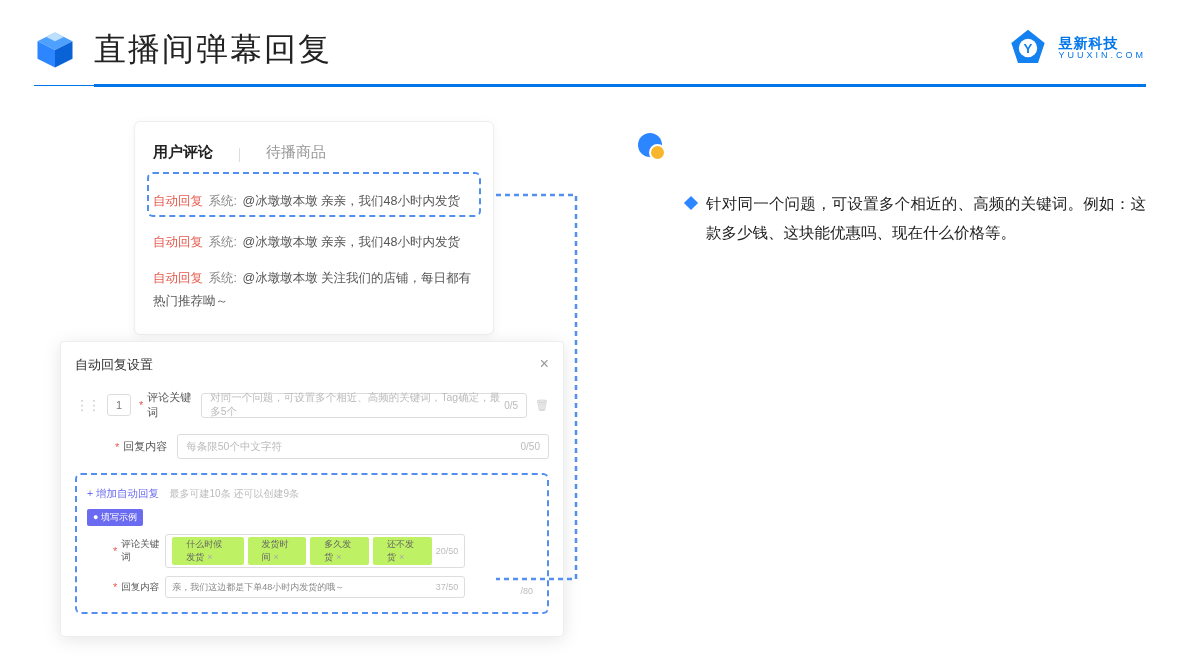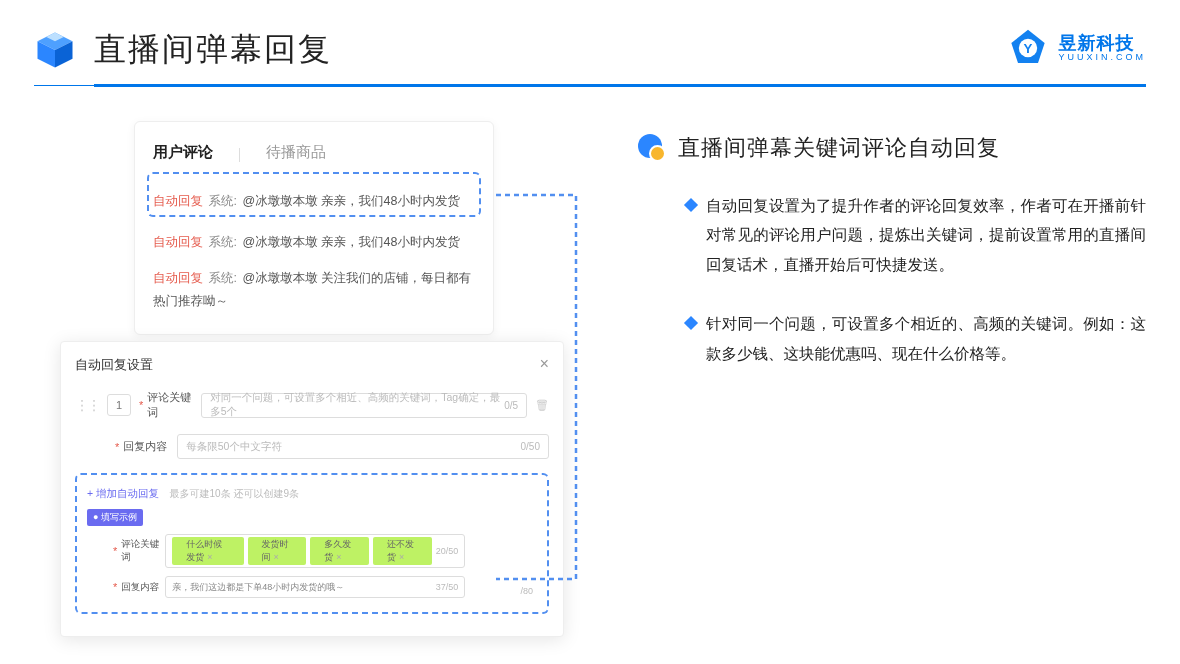--- a/index.html
+++ b/index.html
@@ -11,21 +11,21 @@
 }
 
 
 .header { padding: 28px 34px 0 34px; display: flex; align-items: center; }
 .header-icon { width: 42px; height: 42px; margin-right: 18px; position: relative; }
 .header-icon svg { width: 100%; height: 100%; }
 .page-title { font-size: 32px; font-weight: 500; color: #222; letter-spacing: 2px; }
 .brand { position: absolute; right: 34px; top: 28px; display: flex; align-items: center; }
 .brand-logo { width: 40px; height: 40px; margin-right: 10px; position: relative; }
 .brand-text { line-height: 1.05; }
-.brand-name { font-size: 18px; font-weight: 600; color: #0076ea; letter-spacing: 1px; }
+.brand-name { font-size: 14px; font-weight: 600; color: #0076ea; letter-spacing: 1px; }
 .brand-sub { font-size: 9px; color: #0076ea; letter-spacing: 3px; }
 .rule { margin: 12px 34px 0 94px; height: 3px; background: #0076ea; position: relative; }
 .rule::before { content:""; position:absolute; left:-60px; top:1px; width:60px; height:1px; background:#0076ea; }
 
 
 .cols { display: flex; padding: 34px 34px 0 60px; gap: 58px; }
 .left { width: 520px; position: relative; }
 .right { flex: 1; padding-top: 12px; }
 
 
@@ -224,24 +224,19 @@
 
     <svg class="connector">
       <path d="M 2 2 L 82 2 L 82 386 L 2 386" fill="none" stroke="#528ff0" stroke-width="2.5" stroke-dasharray="5 4"></path>
     </svg>
 
   </div>
 
   <div class="right">
     <div class="sec-title">
       <span class="bullet-icon"></span>
-      <span class="sec-title-text">直播间弹幕关键词评论自动回复</span>
-    </div>
-    <div class="para">
-      <span class="diamond"></span>
-      <span class="para-text">自动回复设置为了提升作者的评论回复效率，作者可在开播前针对常见的评论用户问题，提炼出关键词，提前设置常用的直播间回复话术，直播开始后可快捷发送。</span>
     </div>
     <div class="para">
       <span class="diamond"></span>
       <span class="para-text">针对同一个问题，可设置多个相近的、高频的关键词。例如：这款多少钱、这块能优惠吗、现在什么价格等。</span>
     </div>
   </div>
 </div>
 
 </body></html>

